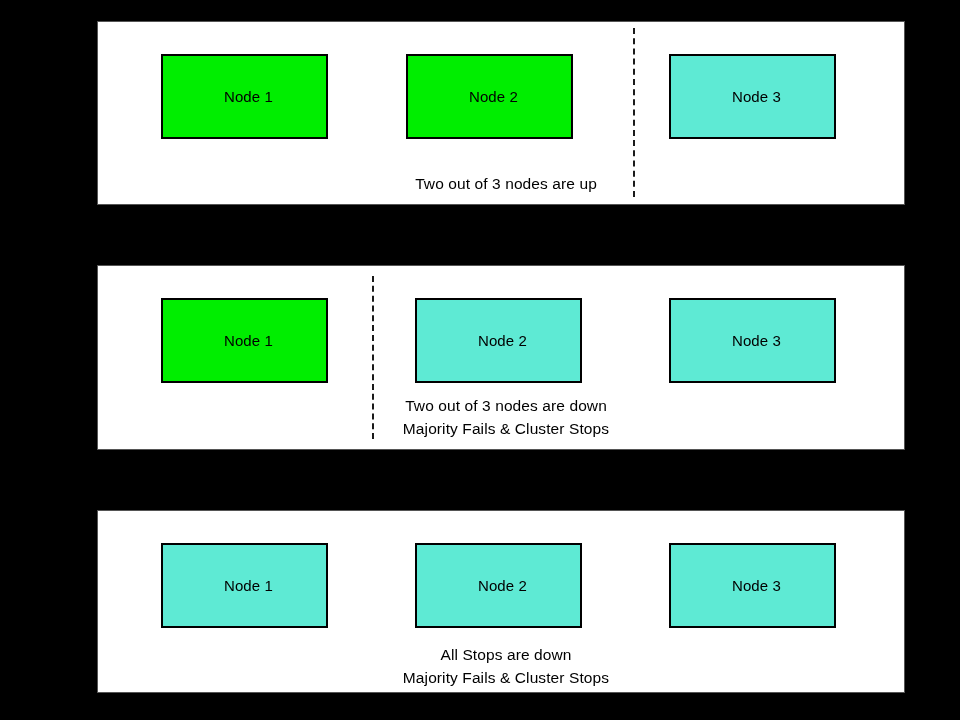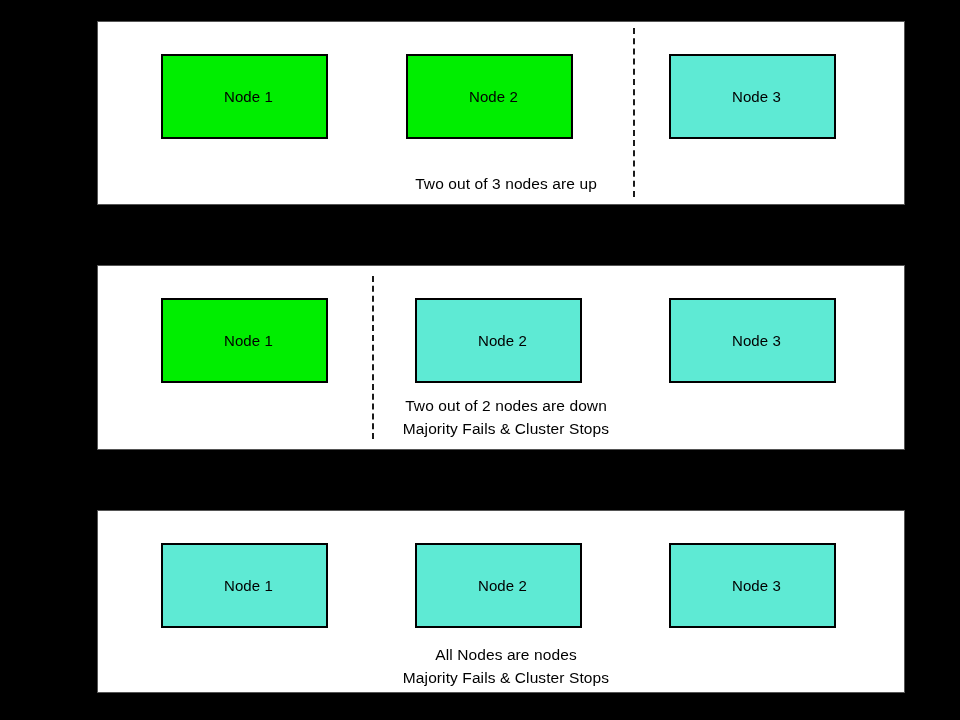--- a/index.html
+++ b/index.html
@@ -93,38 +93,38 @@
       <span>Node 2</span>
     </div>
 
     <div class="node down" style="left:571px; top:32px; width:167px; height:85px;">
       <span>Node 3</span>
     </div>
 
     <div class="divider" style="left:274px; top:10px; height:163px;"></div>
 
     <div class="caption" style="left:0px; top:128px; width:808px;">
-      <span class="line">Two out of 2 nodes are down</span>
+      <span class="line">Two out of 3 nodes are down</span>
       <span class="line">Majority Fails &amp; Cluster Stops</span>
     </div>
   </div>
 
   <div class="panel" style="left:97px; top:510px; width:808px; height:183px;">
 
     <div class="node down" style="left:63px; top:32px; width:167px; height:85px;">
       <span>Node 1</span>
     </div>
 
     <div class="node down" style="left:317px; top:32px; width:167px; height:85px;">
       <span>Node 2</span>
     </div>
 
     <div class="node down" style="left:571px; top:32px; width:167px; height:85px;">
       <span>Node 3</span>
     </div>
 
     <div class="caption" style="left:0px; top:132px; width:808px;">
-      <span class="line">All Nodes are nodes</span>
+      <span class="line">All Stops are down</span>
       <span class="line">Majority Fails &amp; Cluster Stops</span>
     </div>
   </div>
 
 </div>
 
 </body></html>

